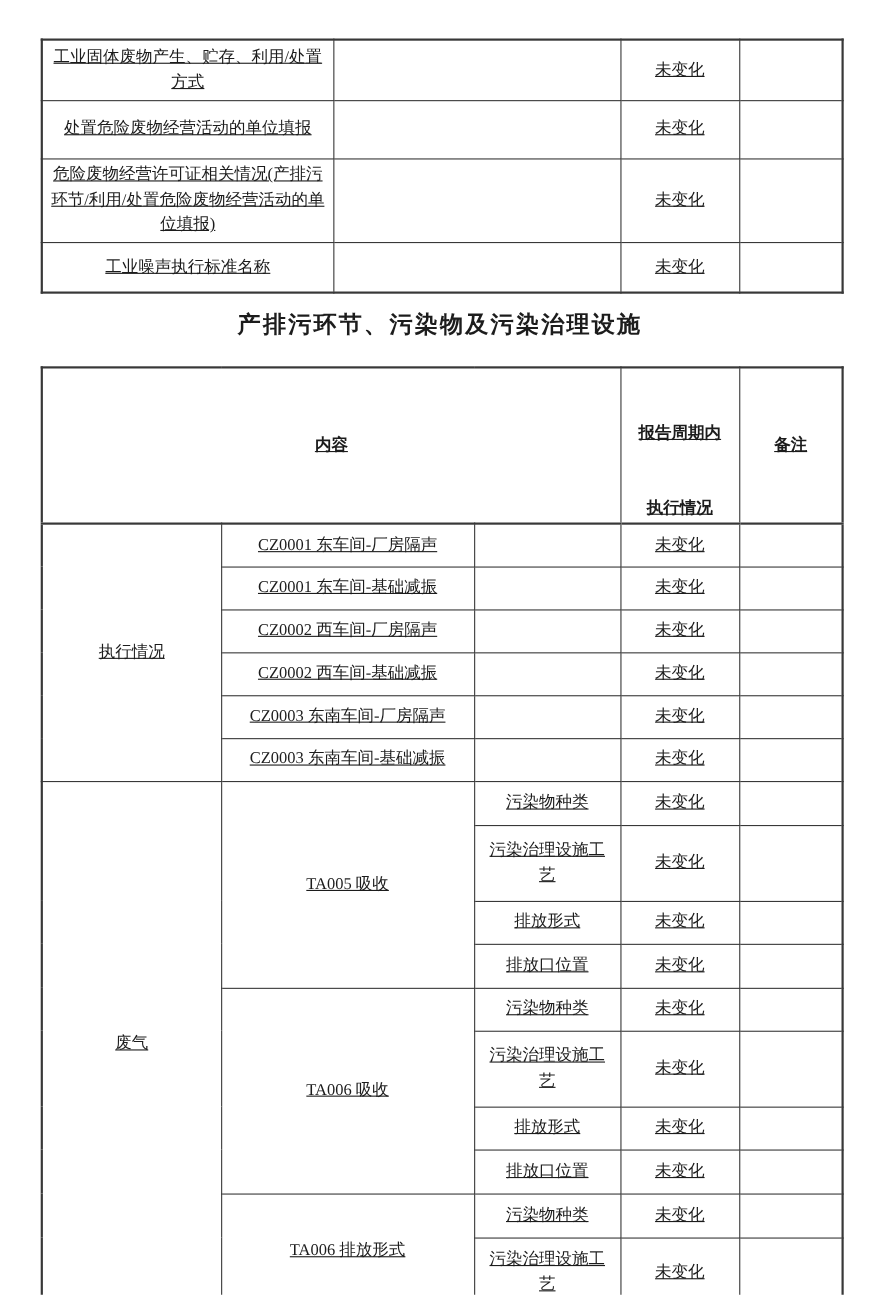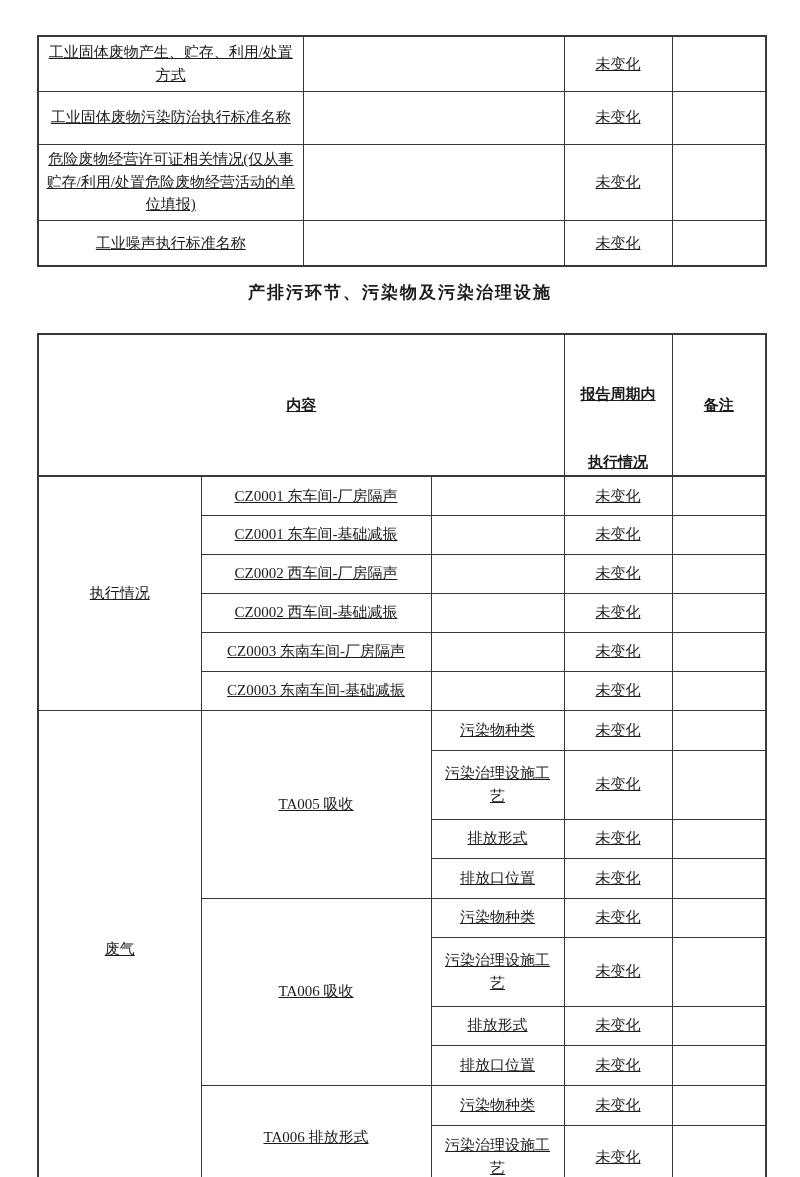--- a/index.html
+++ b/index.html
@@ -36,21 +36,21 @@
     font-weight: bold;
     border-bottom: 2px solid #383838;
   }
   .table-main thead td .hdr-line { display: block; line-height: 1.4; margin-top: 47px; }
 
   .section-heading {
     position: absolute;
     left: 0; top: 281px;
     width: 800px;
     text-align: center;
-    font-size: 17px;
+    font-size: 21px;
     font-weight: bold;
     letter-spacing: 2px;
   }
 </style>
 </head>
 <body>
 
 <div class="page">
 
   <table class="table-top">
@@ -61,27 +61,27 @@
         <col style="width:94px">
     </colgroup>
     <tbody>
       <tr style="height:55px">
         <td>工业固体废物产生、贮存、利用/处置方式</td>
         <td></td>
         <td>未变化</td>
         <td></td>
       </tr>
       <tr style="height:53px">
-        <td>工业固体废物污染防治执行标准名称</td>
+        <td>处置危险废物经营活动的单位填报</td>
         <td></td>
         <td>未变化</td>
         <td></td>
       </tr>
       <tr style="height:76px">
-        <td>危险废物经营许可证相关情况(仅从事贮存/利用/处置危险废物经营活动的单位填报)</td>
+        <td>危险废物经营许可证相关情况(产排污环节/利用/处置危险废物经营活动的单位填报)</td>
         <td></td>
         <td>未变化</td>
         <td></td>
       </tr>
       <tr style="height:46px">
         <td>工业噪声执行标准名称</td>
         <td></td>
         <td>未变化</td>
         <td></td>
       </tr>

